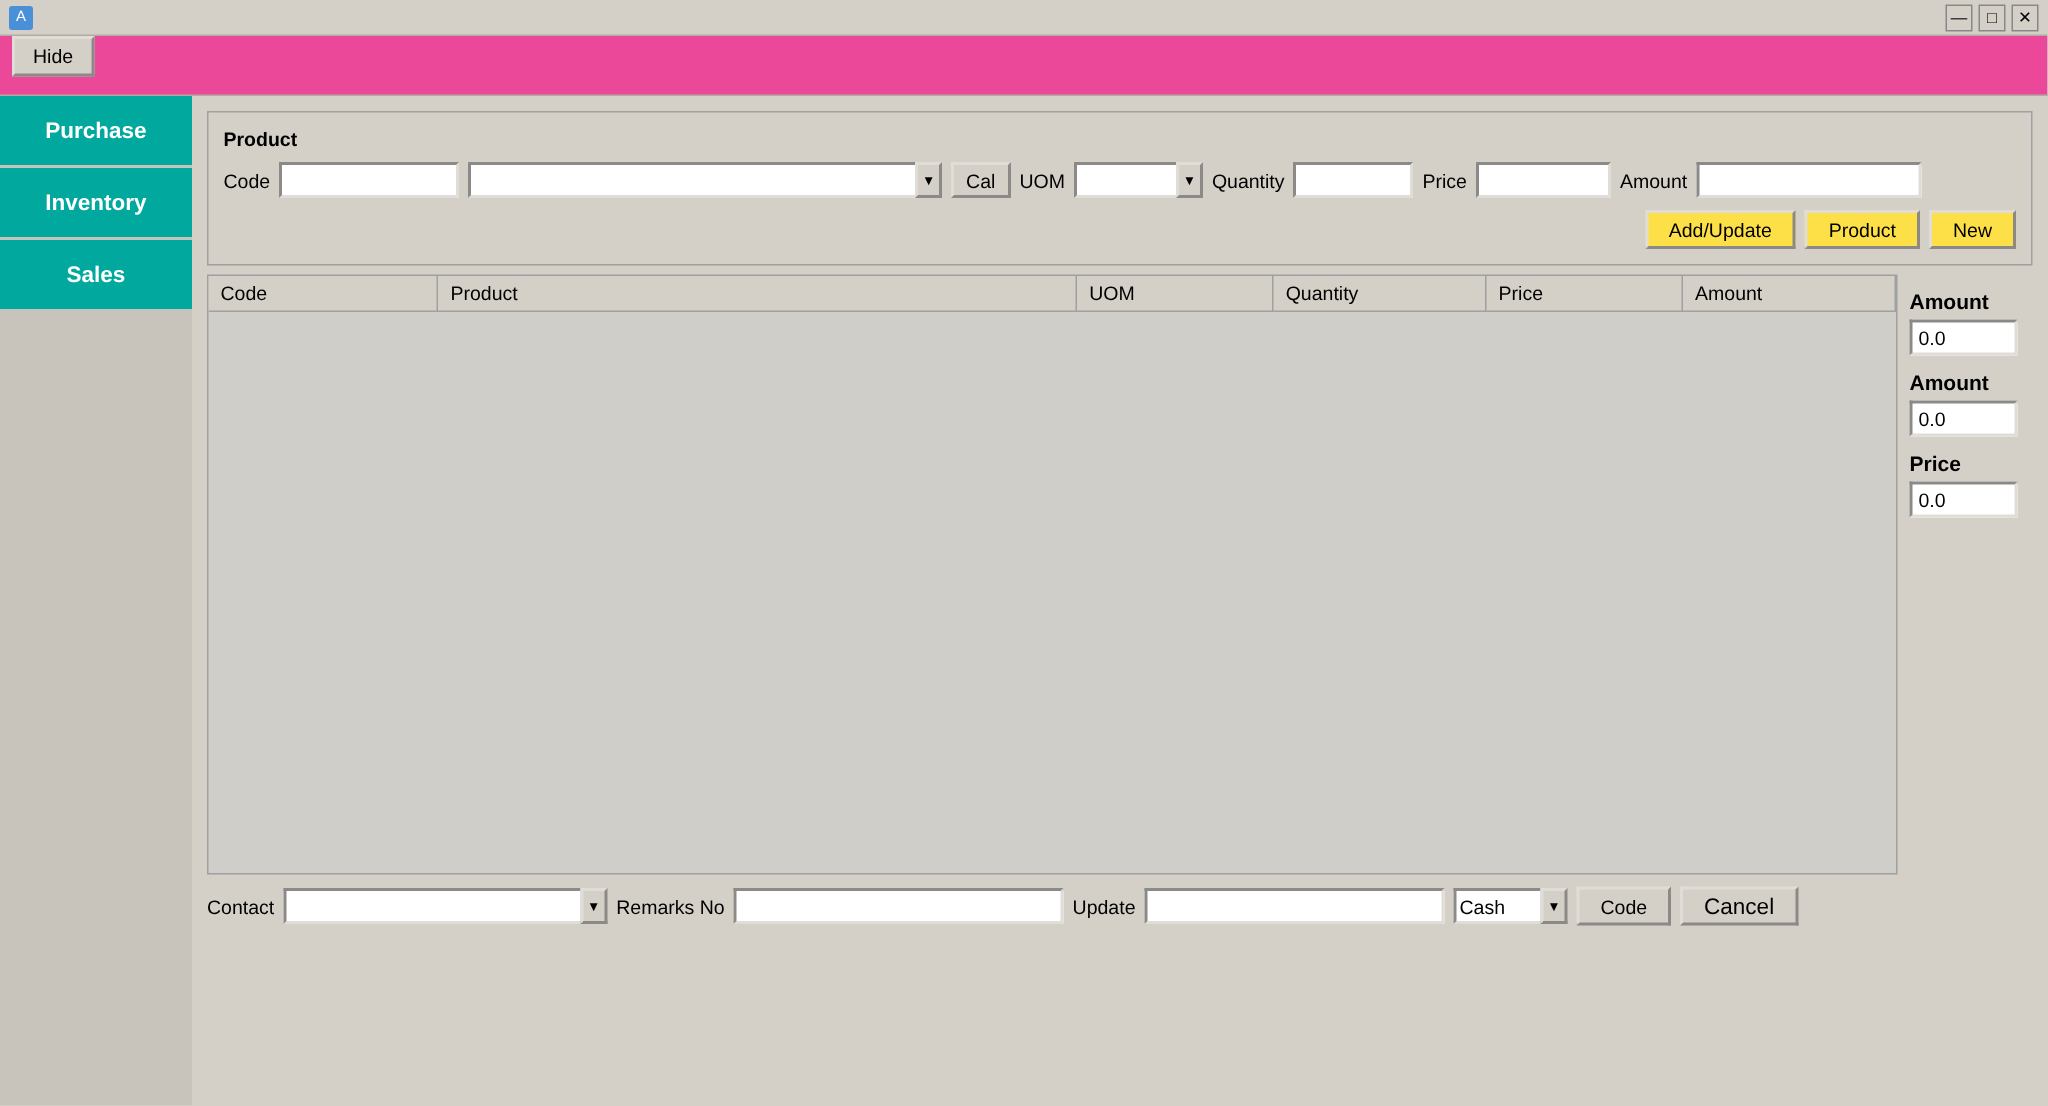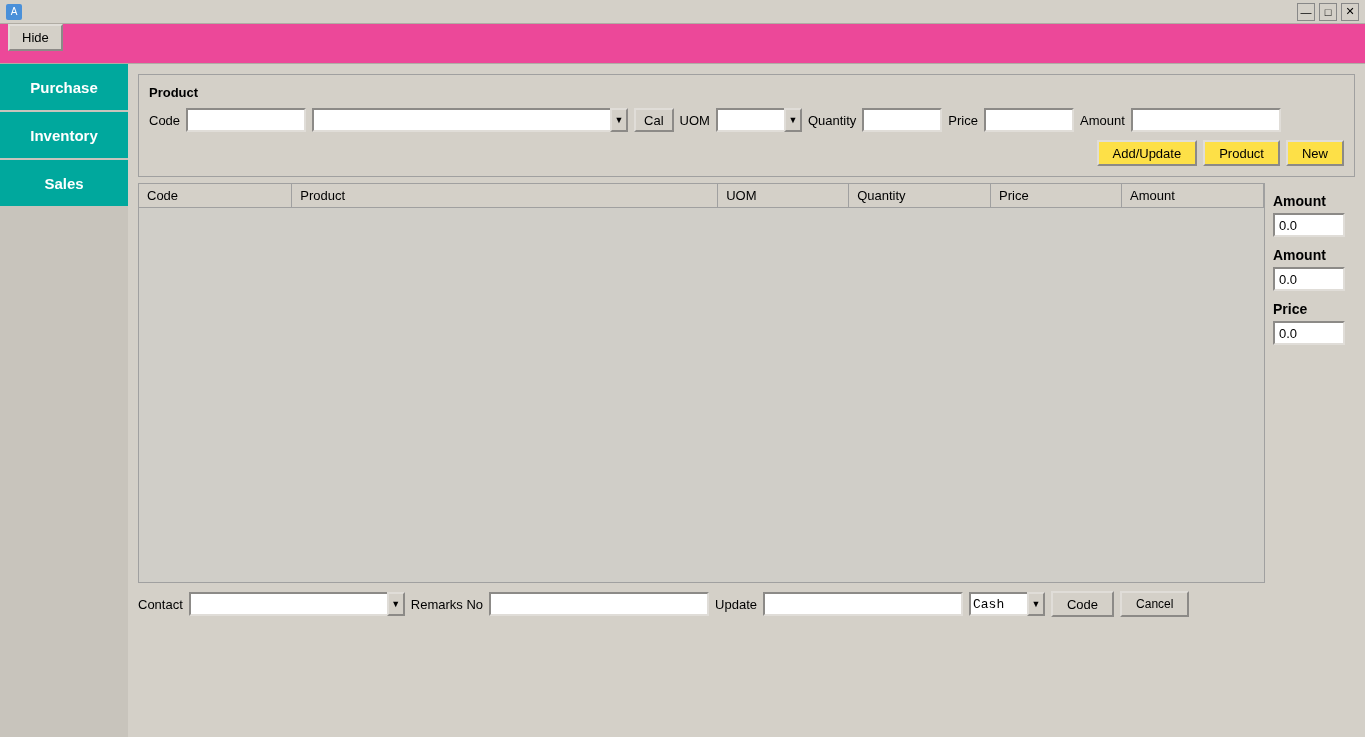--- a/index.html
+++ b/index.html
@@ -284,37 +284,36 @@
       display: flex; align-items: center;
     }
     .cash-dropdown {
       width: 60px;
       height: 24px;
       border: 2px inset #e0ddd8;
       background: white;
       font-size: 13px;
       padding: 0 2px;
       appearance: none;
-      font-family: Liberation Mono, monospace;
       -webkit-appearance: none;
     }
     .save-btn {
       height: 26px;
       padding: 0 14px;
       background: #d4d0c8;
       border: 2px outset #e0ddd8;
       font-size: 13px;
       cursor: pointer;
     }
     .cancel-btn {
       height: 26px;
       padding: 0 14px;
       background: #d4d0c8;
       border: 2px outset #e0ddd8;
-      font-size: 12px;
+      font-size: 15px;
       cursor: pointer;
     }
   </style>
 </head>
 <body>
 
 <div class="title-bar">
   <div class="title-bar-icon">
     <span>A</span>
   </div>

